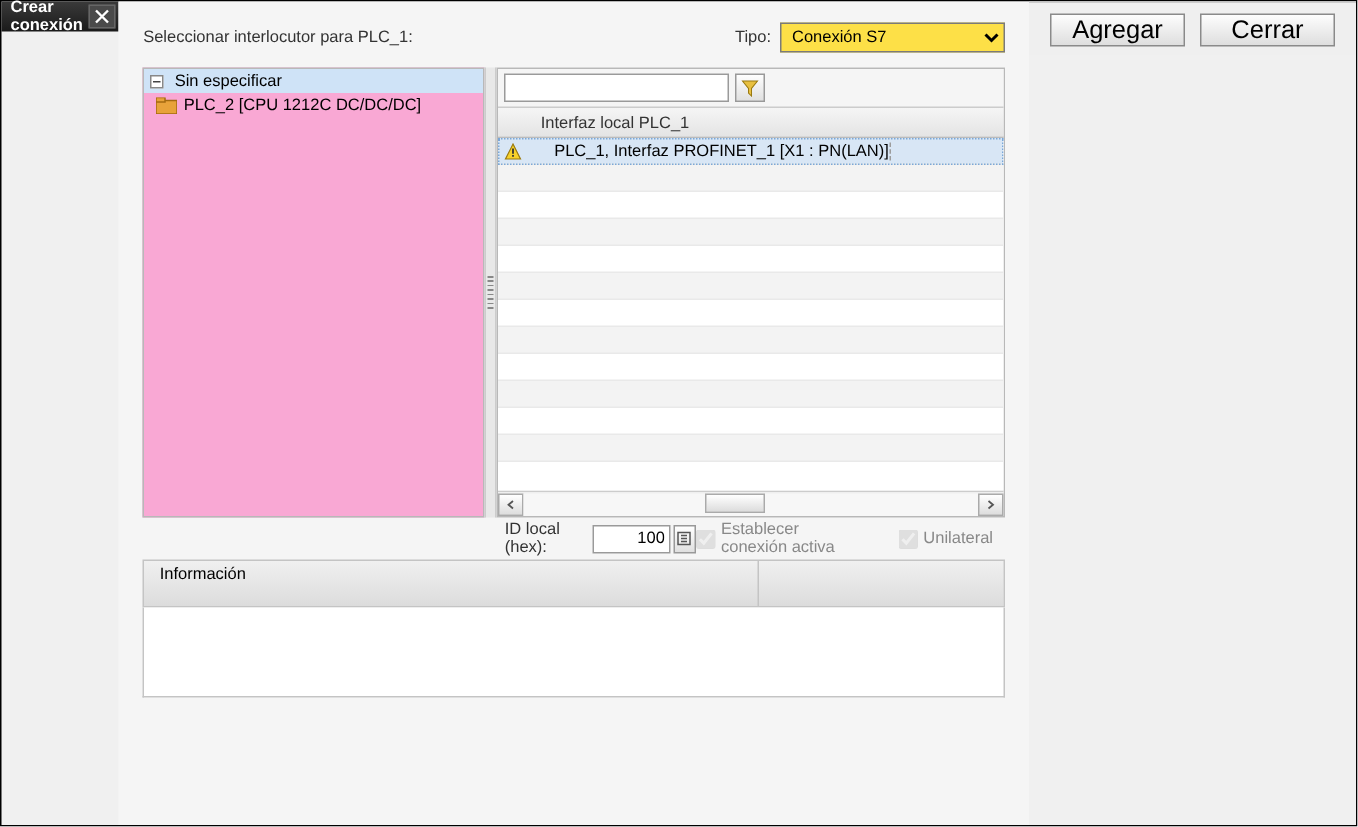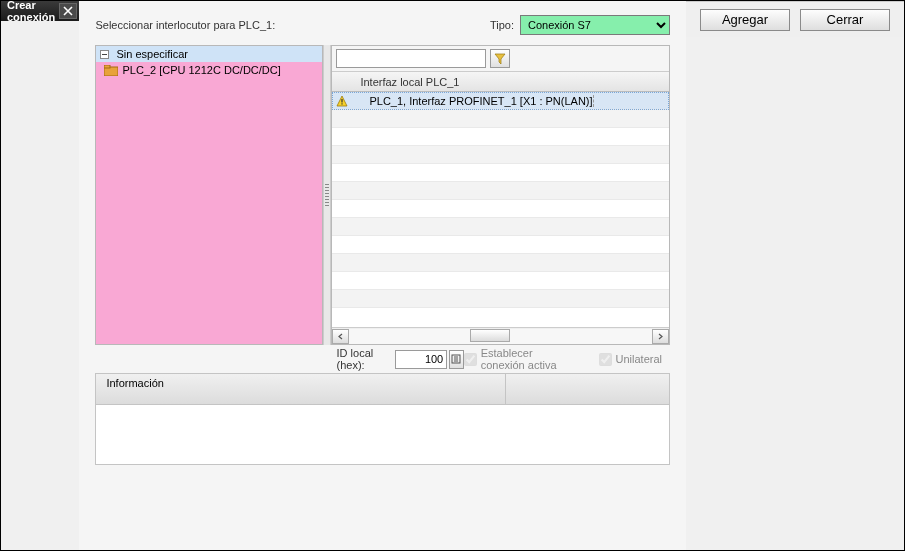--- a/index.html
+++ b/index.html
@@ -9,21 +9,21 @@
 .titlebar { background: linear-gradient(#3a3a3a,#1a1a1a); color: #fff; height: 20px; display: flex; align-items: center; padding: 0 2px 0 6px; font-weight: bold; }
 .titlebar .title { flex: 1; }
 .titlebar .close { width: 18px; height: 16px; background: #4a4a4a; border: 1px solid #666; display: flex; align-items: center; justify-content: center; cursor: pointer; }
 .titlebar .close svg { width: 10px; height: 10px; }
 
 .content { flex: 1; padding: 14px 16px 8px 16px; display: flex; flex-direction: column; background: #f5f5f5; }
 
 .toprow { display: flex; align-items: center; margin-bottom: 10px; }
 .toprow .prompt { flex: 1; color: #333; }
 .toprow .type-lbl { margin-right: 6px; color: #333; }
-.toprow select { width: 150px; height: 20px; border: 1px solid #7a7a7a; background: #86efac; font-size: 11px; padding-left: 3px; }
+.toprow select { width: 150px; height: 20px; border: 1px solid #7a7a7a; background: #fde047; font-size: 11px; padding-left: 3px; }
 
 .midrow { display: flex; height: 300px; border-top: 0; }
 
 .tree { width: 228px; background: #f9a8d4; border: 1px solid #b8b8b8; overflow: auto; }
 .tree-item { padding: 2px 4px 2px 24px; position: relative; cursor: pointer; white-space: nowrap; }
 .tree-item.root { padding-left: 20px; }
 .tree-item.selected { background: #cfe3f7; }
 .tree-item .ticon { position: absolute; left: 4px; top: 3px; width: 14px; height: 12px; }
 .tree-item.child .ticon { left: 8px; }
 .tree-item.child { padding-left: 26px; }
@@ -67,21 +67,21 @@
 .paramsrow .cbwrap.second{margin-left:20px;}
 .paramsrow input[type=checkbox]{margin-right:4px;}
 
 .infohead { height:32px; background:linear-gradient(#f0f0f0,#dcdcdc); border:1px solid #c4c4c4; display:flex;}
 .infohead .col{padding:3px 10px; border-right:1px solid #c4c4c4;}
 .infohead .col.first{width:410px;}
 .infohead .col.second{flex:1;border-right:none;}
 .infobody{height:60px;background:#fff;border:1px solid #c4c4c4;border-top:none;}
 
 .footer{height:36px;display:flex;align-items:center;justify-content:flex-end;padding:0 14px;gap:10px;background:#efefef;border-top:1px solid #ccc;}
-.footer button{width:90px;height:22px;border:1px solid #8a8a8a;background:linear-gradient(#fdfdfd,#dedede);cursor:pointer;font-size:13px;}
+.footer button{width:90px;height:22px;border:1px solid #8a8a8a;background:linear-gradient(#fdfdfd,#dedede);cursor:pointer;font-size:17px;}
 
 input[type=checkbox][disabled]{opacity:.6;}
 </style>
 </head>
 <body>
 
 <div class="window">
 
   <div class="titlebar">
     <span class="title">Crear conexión</span>

